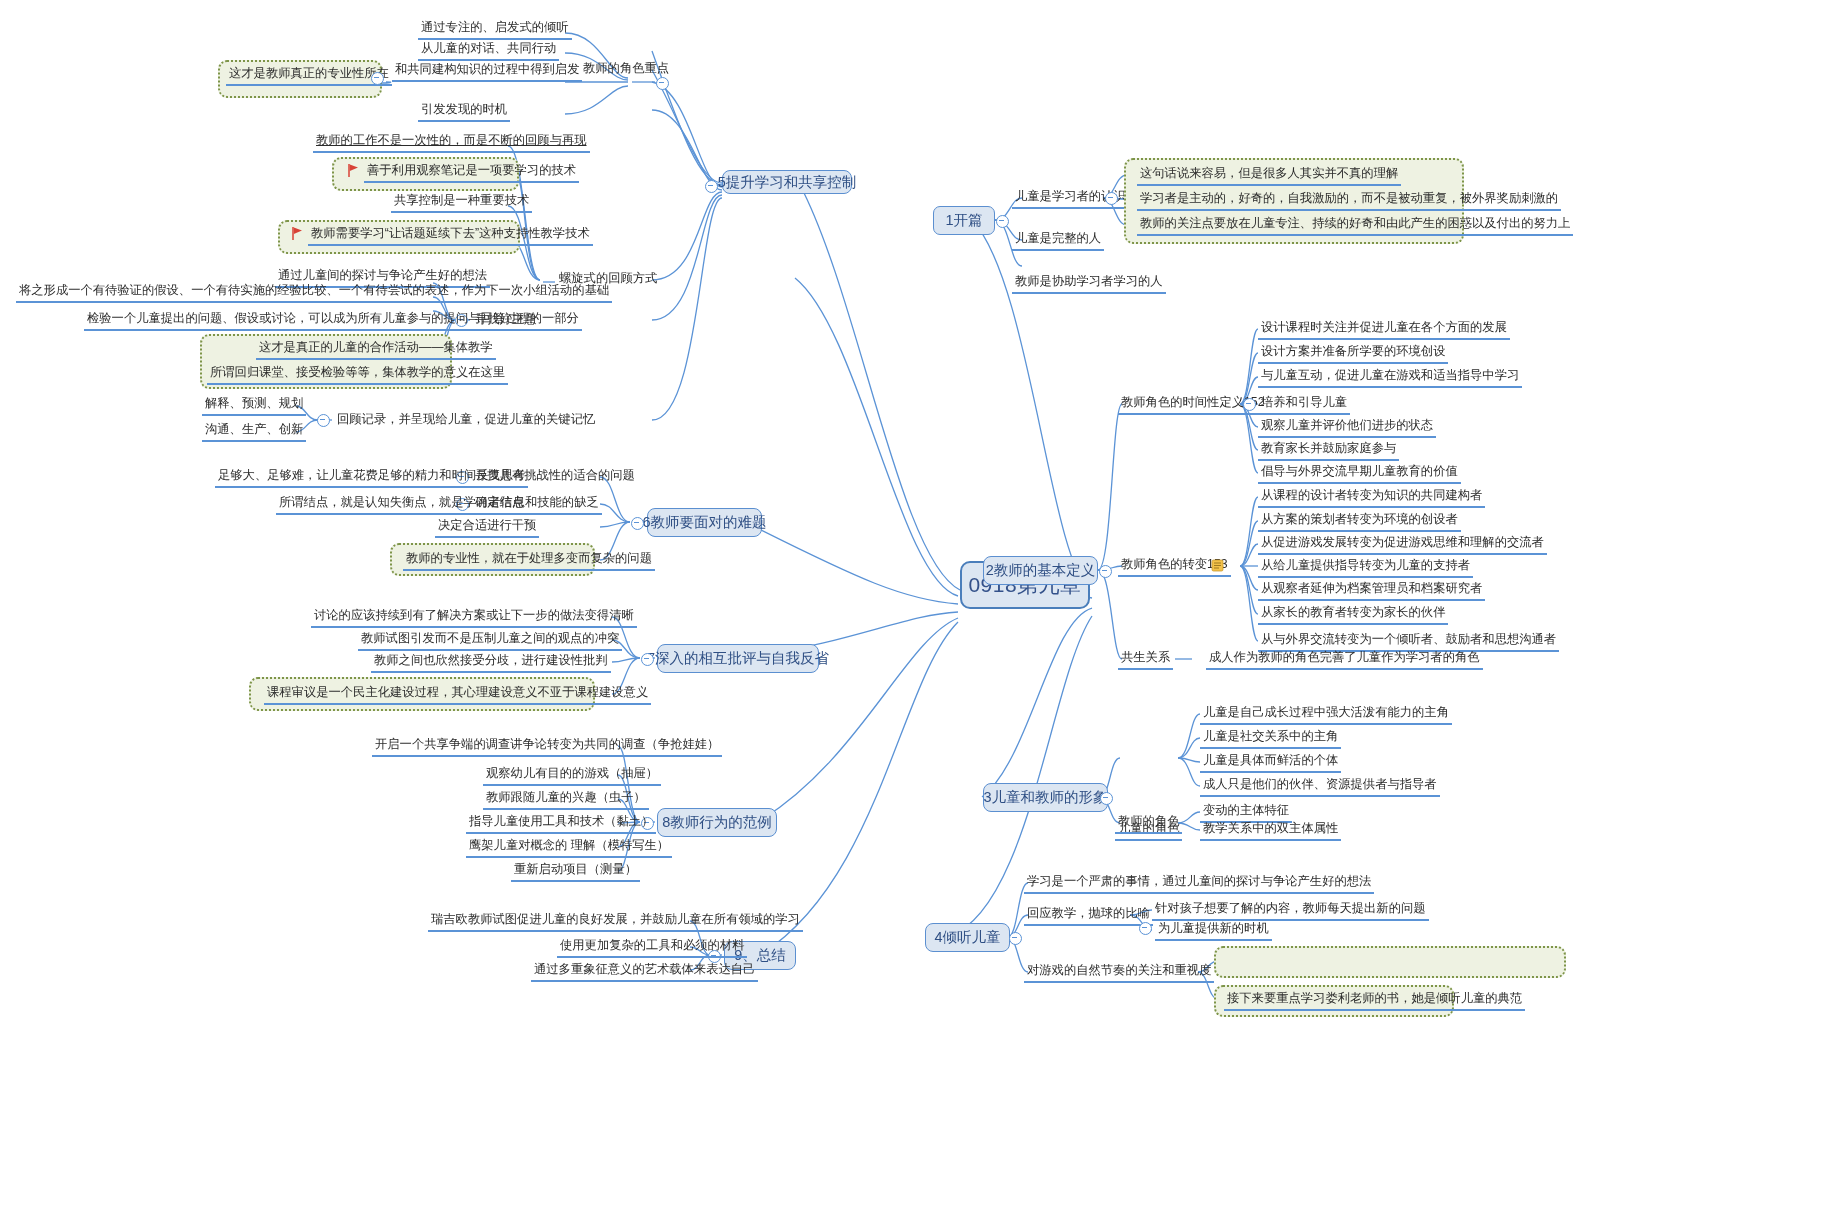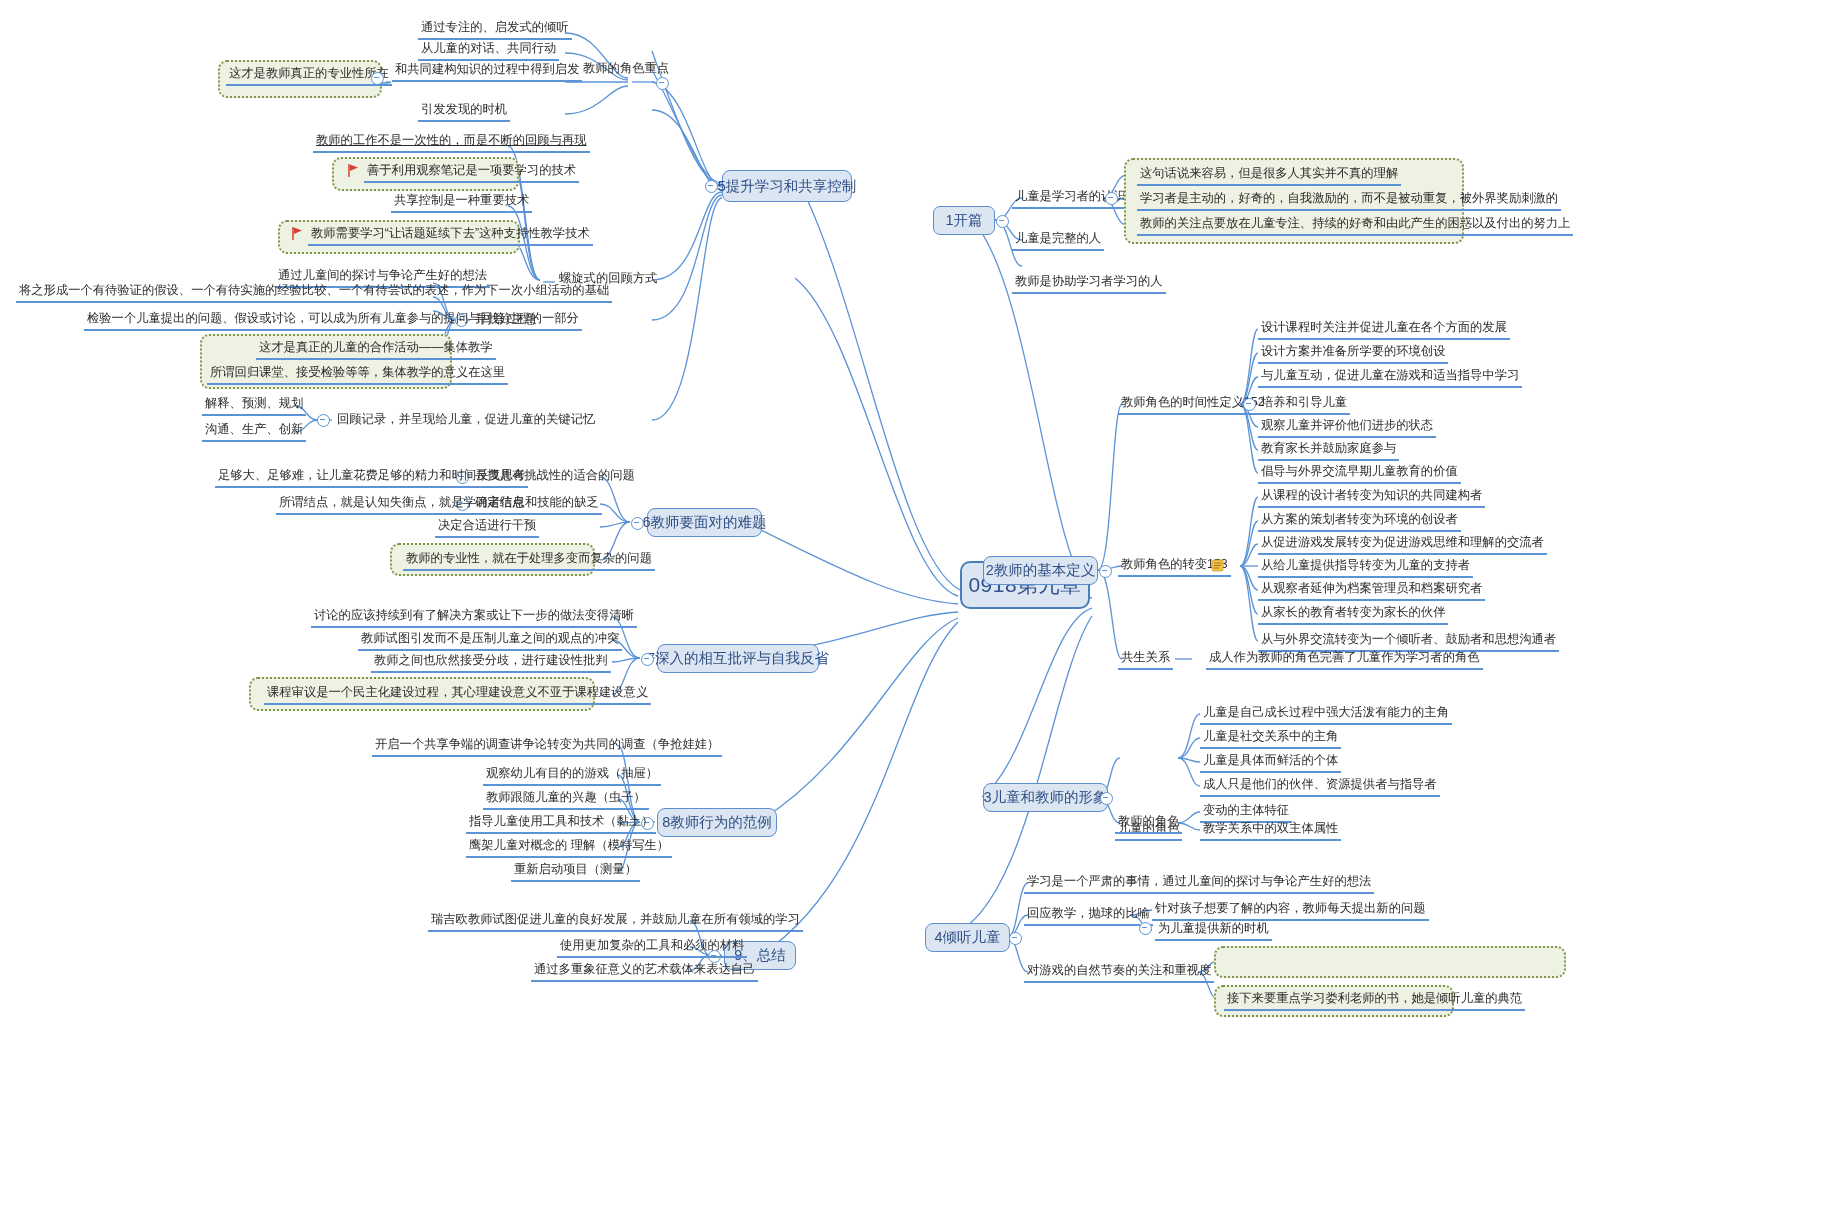--- a/index.html
+++ b/index.html
@@ -227,21 +227,21 @@
       <path d="M 1130 915 C 1142 915, 1142 930, 1152 930"></path>
       <path d="M 1198 972 C 1208 972, 1208 961, 1218 961"></path>
       <path d="M 1198 972 C 1208 972, 1208 999, 1218 999"></path>
     </g>
   </svg>
 
   <div class="root-node" style="left:960px; top:561px; width:130px; height:48px;">
     <span>0918第九章</span>
   </div>
 
-  <div class="l1-node" style="left:722px; top:170px; width:130px; height:32px;">
+  <div class="l1-node" style="left:722px; top:170px; width:130px; height:24px;">
     <span>5提升学习和共享控制</span>
   </div>
   <div class="toggle" style="left:705px; top:180px;"></div>
 
   <div class="leaf nounder" style="left:560px; top:61px;margin-left:20px;">
     <span>教师的角色重点</span>
   </div>
   <div class="toggle" style="left:656px; top:77px;"></div>
 
   <div class="leaf" style="left:418px; top:20px;">

